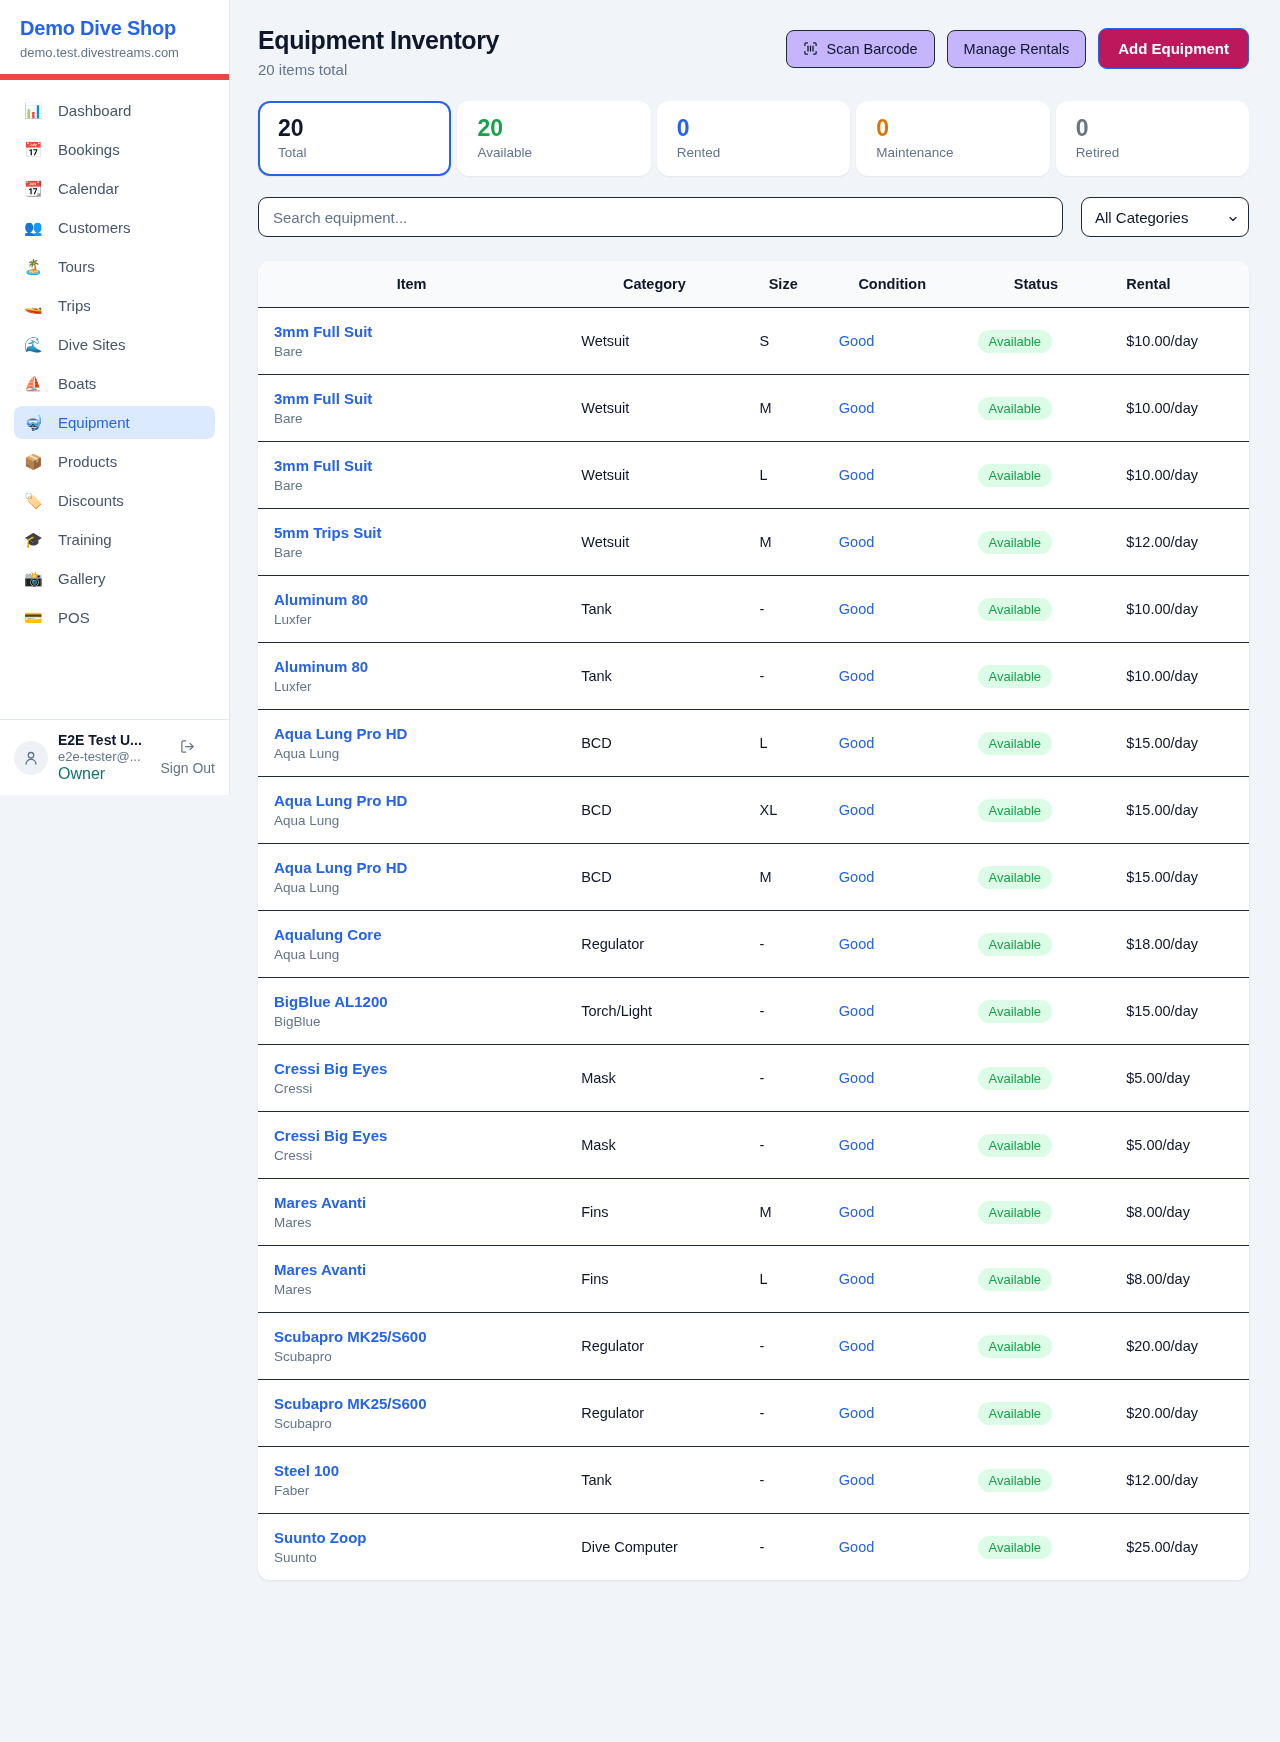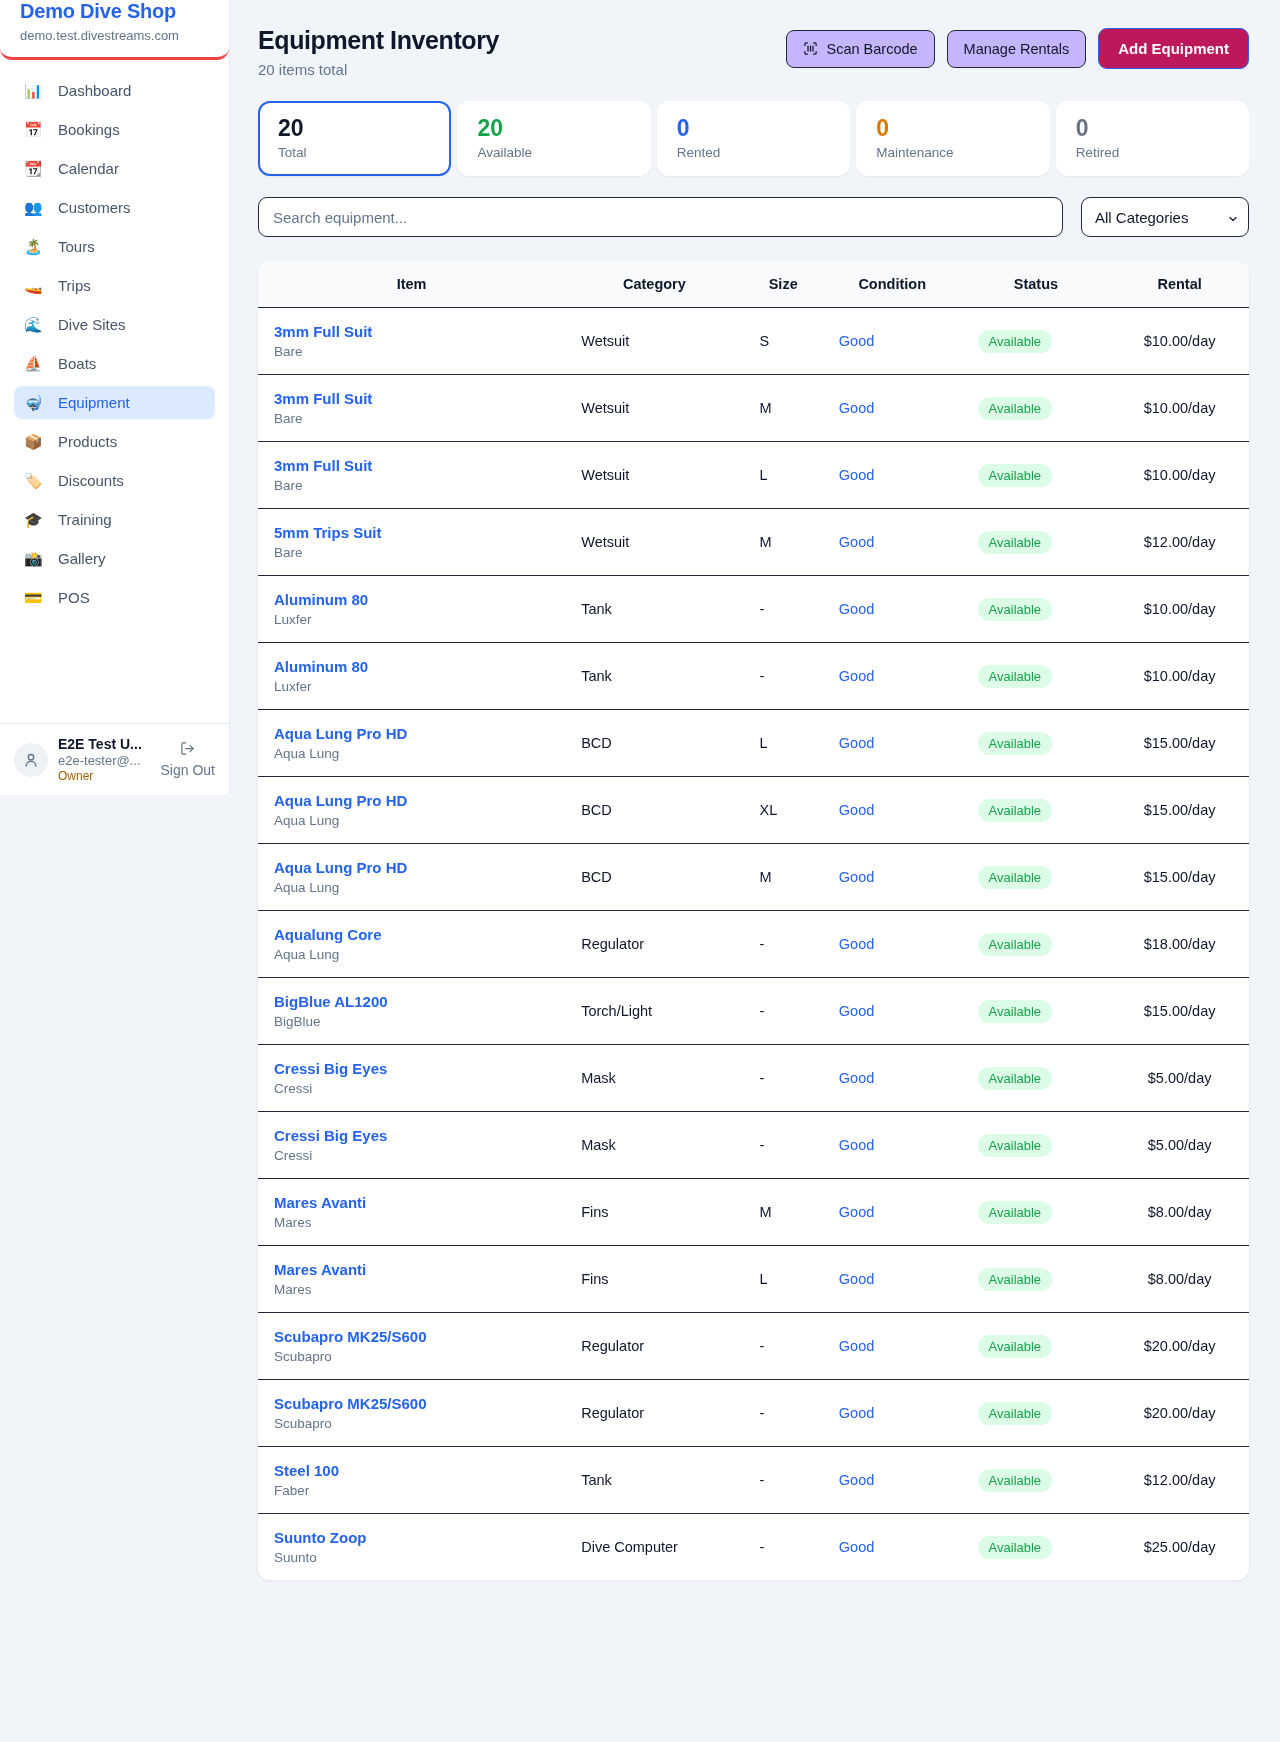--- a/index.html
+++ b/index.html
@@ -9,42 +9,42 @@
     background:#f1f5f9; color:#0f172a;
     font-family:"Liberation Sans", sans-serif;
   }
   .app { display:flex; align-items:flex-start; width:1280px; }
 
   
   .sidebar {
     width:230px; background:#fff; border-right:1px solid #e2e8f0;
     height:795px; display:flex; flex-direction:column; flex-shrink:0;
   }
-  .brand { padding:0 20px 14px; border-bottom:3px solid #ef4444;border-radius:12px; }
+  .brand { padding:17px 20px 14px; border-bottom:6px solid #ef4444; }
   .brand-name { font-size:20px; font-weight:700; color:#2563eb; letter-spacing:-0.2px; }
   .brand-domain { font-size:13px; color:#64748b; margin-top:5px; }
   .nav { padding:14px 14px 0; display:flex; flex-direction:column; gap:6px; }
   .nav-item {
     display:flex; align-items:center; gap:14px; padding:8px 10px;
     border-radius:8px; font-size:15px; color:#475569; cursor:pointer; text-decoration:none;
   }
   .nav-item.active { background:#dbeafe; color:#2563eb; }
   .nav-icon { width:20px; font-size:15px; text-align:center; line-height:1; }
   .user-section {
     margin-top:auto; border-top:1px solid #e2e8f0;
     padding:12px 14px; display:flex; align-items:center; gap:10px;
   }
   .avatar {
     width:34px; height:34px; border-radius:50%; background:#eef2f7;
     display:flex; align-items:center; justify-content:center; flex-shrink:0;
   }
   .user-info { min-width:0; flex:1; }
   .user-name { font-size:14px; font-weight:700; white-space:nowrap; }
   .user-email { font-size:13px; color:#64748b; margin-top:1px; }
-  .user-role { font-size:12px; color:#a16207; margin-top:1px; }
+  .user-role { font-size:16px; color:#0f766e; margin-top:1px; }
   .sign-out {
     display:flex; align-items:center; gap:6px; background:none; border:none;
     color:#64748b; font-size:14px; cursor:pointer; padding:0; font-family:inherit; flex-shrink:0;flex-direction:column;
   }
 
   
   main { flex:1; padding:26px 31px 28px 28px; min-width:0; }
   .page-header { display:flex; justify-content:space-between; align-items:flex-start; margin-bottom:23px; }
   .page-title { font-size:25px; font-weight:700; letter-spacing:-0.4px; }
   .page-subtitle { font-size:15px; color:#64748b; margin-top:6px; }
@@ -94,21 +94,21 @@
   }
   td { padding:15px 16px; border-bottom:1px solid #1f2937; vertical-align:middle; font-size:14.5px; }
   tbody tr:last-child td { border-bottom:none; }
   .item-name { color:#2563eb; font-weight:600; font-size:15px; text-decoration:none; cursor:pointer; display:inline-block; }
   .item-brand { color:#64748b; font-size:13.5px; margin-top:4px; }
   .cond-link { color:#2563eb; cursor:pointer; text-decoration:none; }
   .badge {
     display:inline-block; background:#dcfce7; color:#16a34a;
     font-size:13px; padding:4px 11px; border-radius:999px;
   }
-  .col-right { text-align:center; }
+  .col-right { text-align:left; }
 </style>
 </head>
 <body>
 
 <div class="app">
 
   <aside class="sidebar">
     <div class="brand">
       <div class="brand-name">Demo Dive Shop</div>
       <div class="brand-domain">demo.test.divestreams.com</div>

